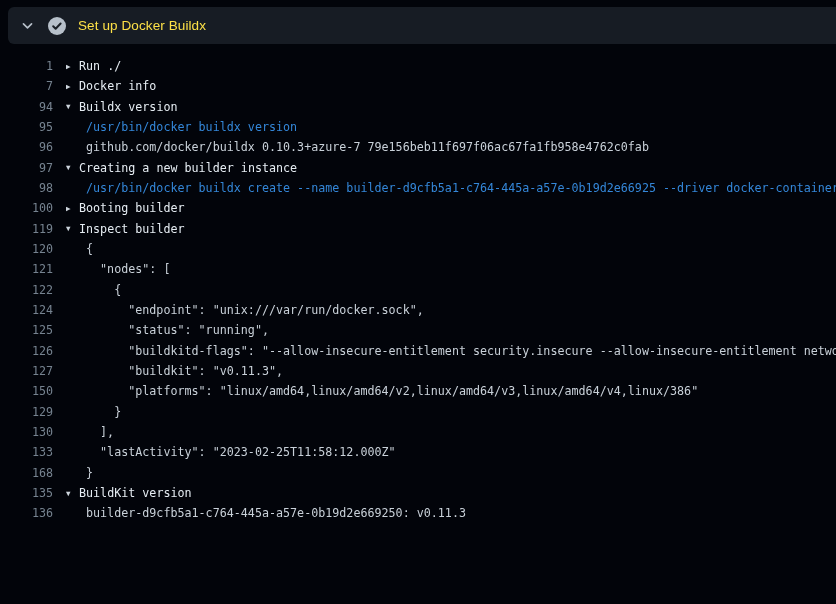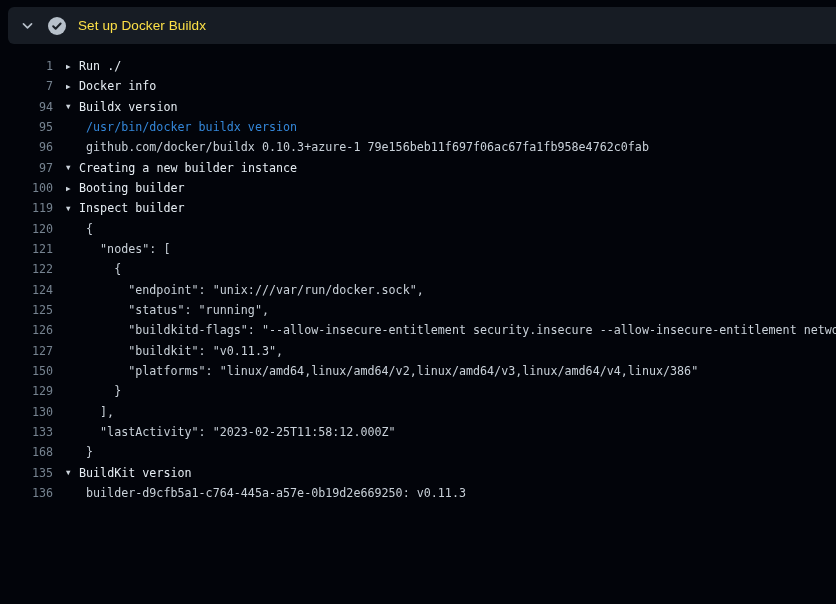--- a/index.html
+++ b/index.html
@@ -89,22 +89,23 @@
     </svg>
   </span>
   <span class="step-title">Set up Docker Buildx</span>
 </div>
 
 <div class="log">
     <div class="line"><span class="num">1</span><span class="arrow">▶</span><span class="gtext">Run ./</span></div>
     <div class="line"><span class="num">7</span><span class="arrow">▶</span><span class="gtext">Docker info</span></div>
     <div class="line"><span class="num">94</span><span class="arrow">▼</span><span class="gtext">Buildx version</span></div>
     <div class="line"><span class="num">95</span><span class="otext cmd">/usr/bin/docker buildx version</span></div>
-    <div class="line"><span class="num">96</span><span class="otext">github.com/docker/buildx 0.10.3+azure-1 79e156beb11f697f06ac67fa1fb958e4762c0fab</span></div>
+    <div class="line"><span class="num">96</span><span class="otext">github.com/docker/buildx 0.10.3+azure-7 79e156beb11f697f06ac67fa1fb958e4762c0fab</span></div>
     <div class="line"><span class="num">97</span><span class="arrow">▼</span><span class="gtext">Creating a new builder instance</span></div>
+    <div class="line"><span class="num">98</span><span class="otext cmd">/usr/bin/docker buildx create --name builder-d9cfb5a1-c764-445a-a57e-0b19d2e66925 --driver docker-container</span></div>
     <div class="line"><span class="num">100</span><span class="arrow">▶</span><span class="gtext">Booting builder</span></div>
     <div class="line"><span class="num">119</span><span class="arrow">▼</span><span class="gtext">Inspect builder</span></div>
     <div class="line"><span class="num">120</span><span class="otext">{</span></div>
     <div class="line"><span class="num">121</span><span class="otext">  "nodes": [</span></div>
     <div class="line"><span class="num">122</span><span class="otext">    {</span></div>
     <div class="line"><span class="num">124</span><span class="otext">      "endpoint": "unix:///var/run/docker.sock",</span></div>
     <div class="line"><span class="num">125</span><span class="otext">      "status": "running",</span></div>
     <div class="line"><span class="num">126</span><span class="otext">      "buildkitd-flags": "--allow-insecure-entitlement security.insecure --allow-insecure-entitlement network.host",</span></div>
     <div class="line"><span class="num">127</span><span class="otext">      "buildkit": "v0.11.3",</span></div>
     <div class="line"><span class="num">150</span><span class="otext">      "platforms": "linux/amd64,linux/amd64/v2,linux/amd64/v3,linux/amd64/v4,linux/386"</span></div>

